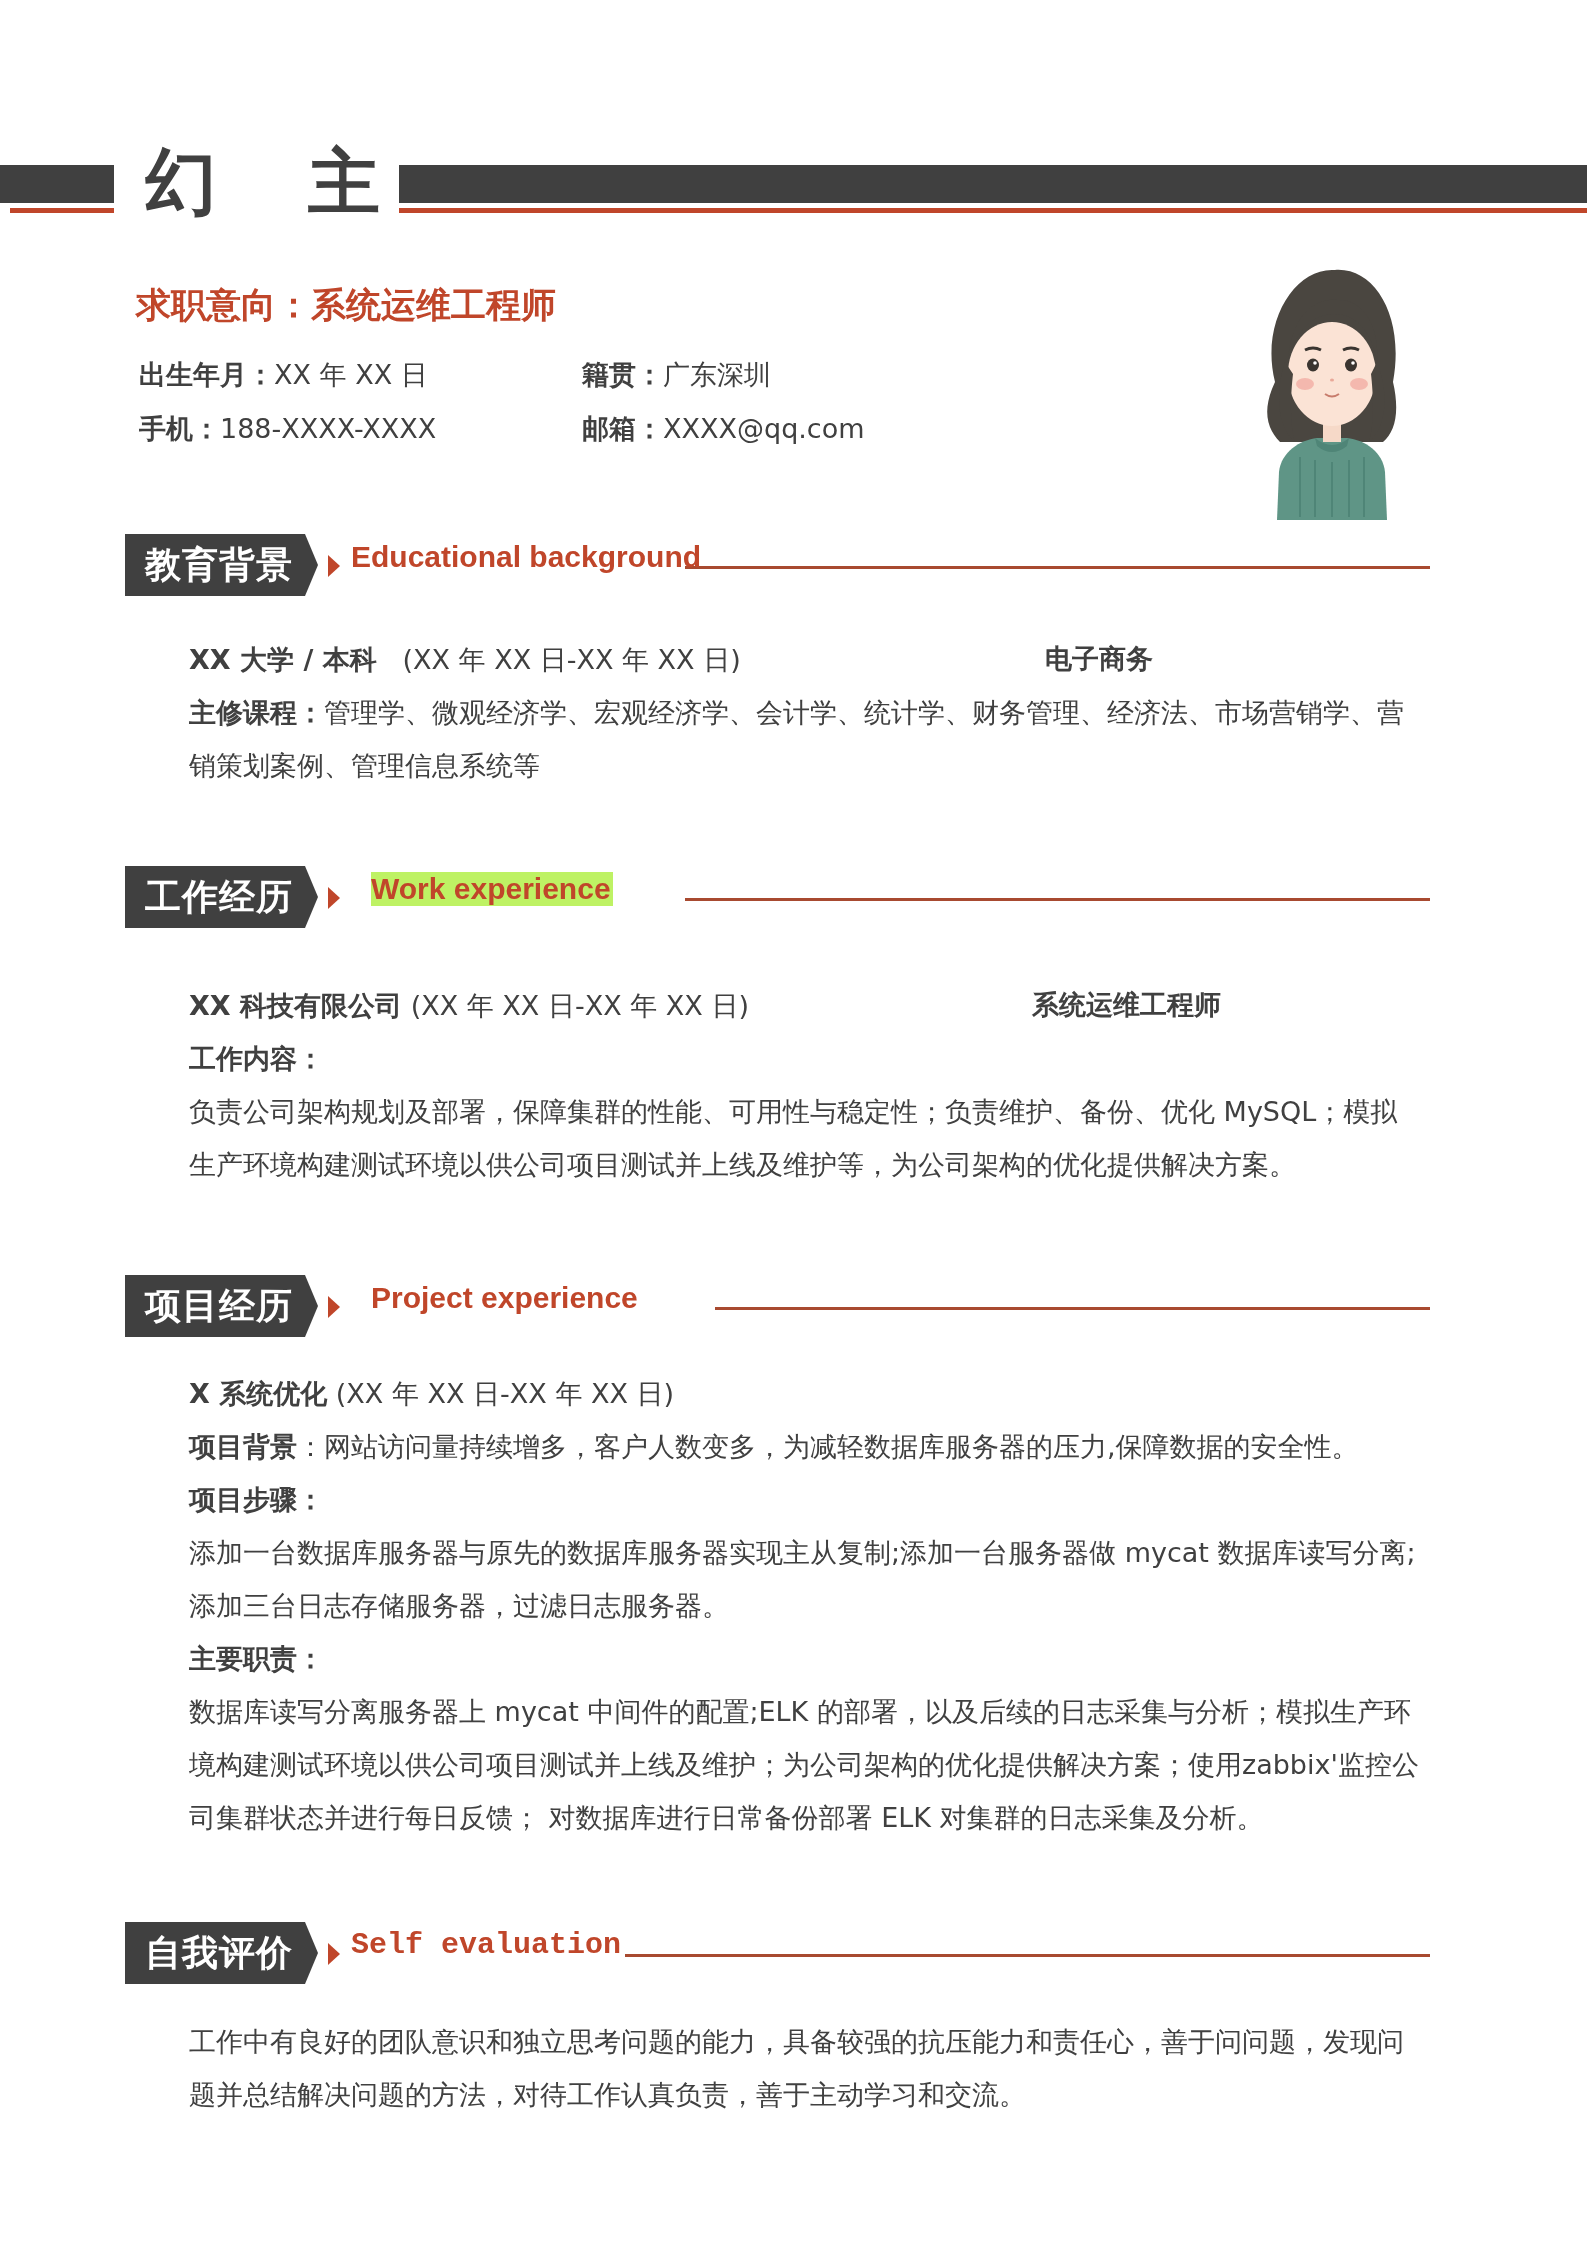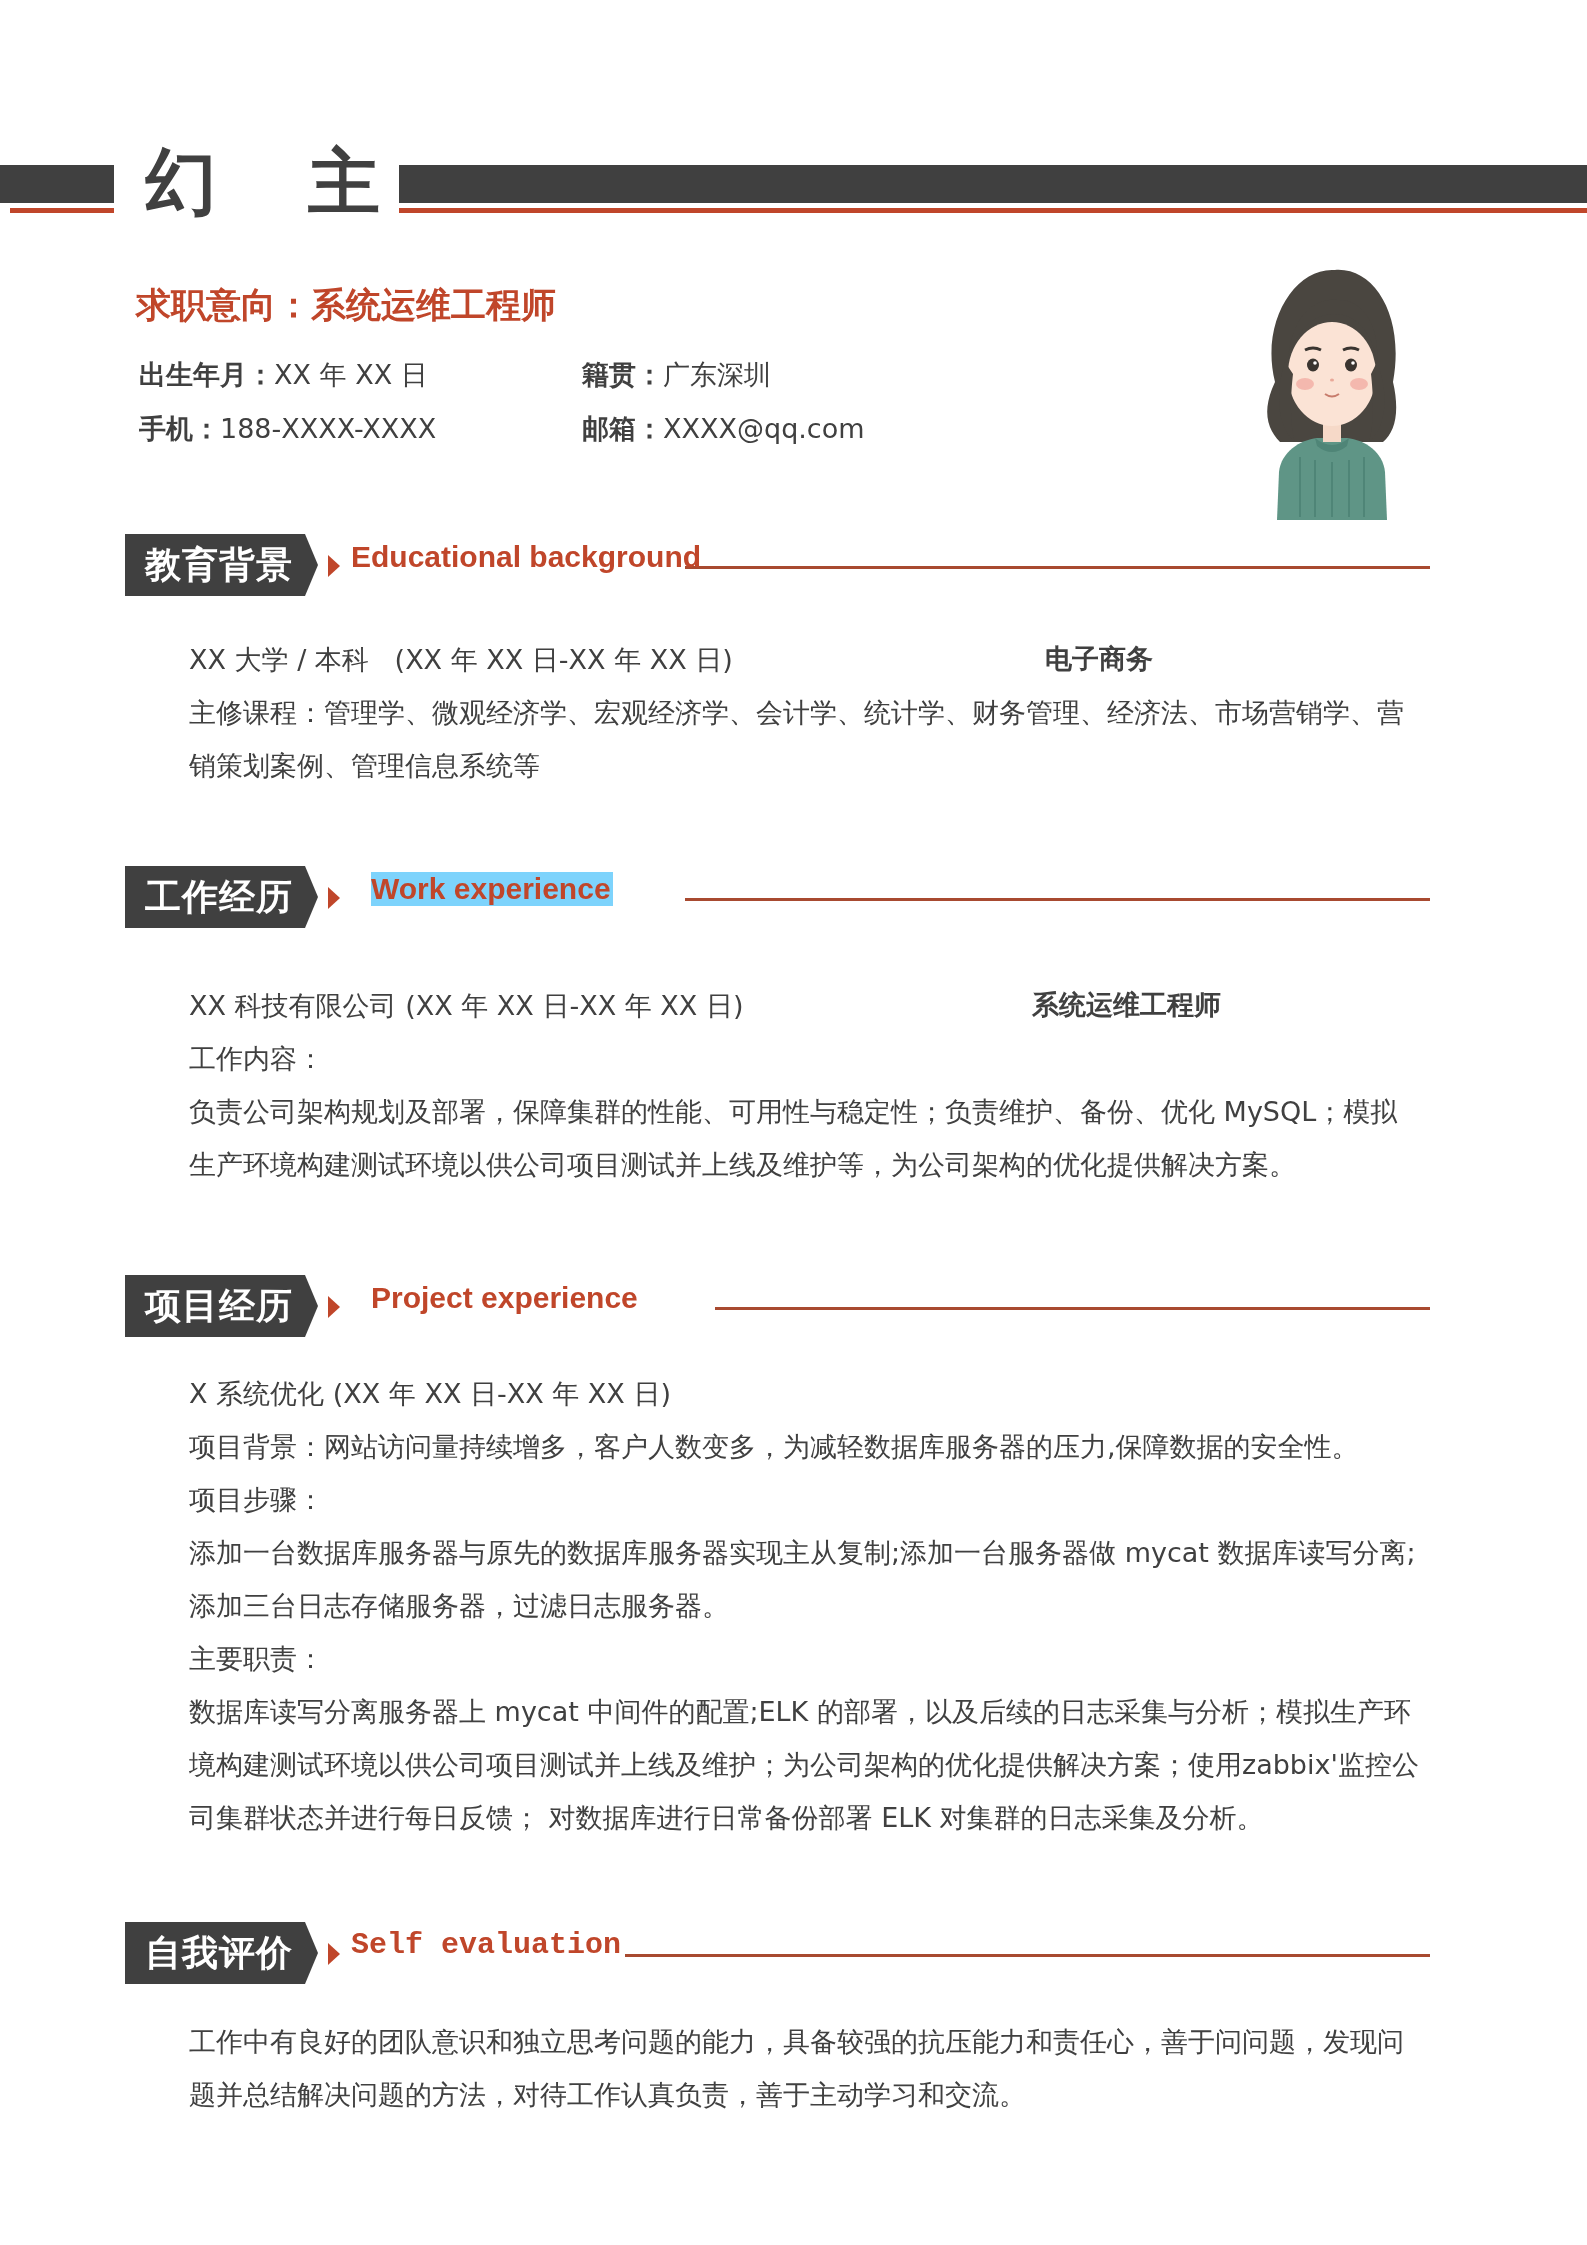--- a/index.html
+++ b/index.html
@@ -88,21 +88,21 @@
     .sec-line {
       position: absolute; top: 32px; right: 0; height: 3px;
       background: #a84a30;
     }
 
     
     .txt {
       position: absolute; left: 189px; width: 1260px;
       font-size: 27px; line-height: 53px; color: #404040;
     }
-    .b { font-weight: normal; }
+    .b { font-weight: bold; }
     .right-col { position: absolute; font-size: 27px; font-weight: bold; color: #404040; white-space: nowrap; }
   </style>
 </head>
 <body>
 
 <div class="hdr-bar-left"></div>
 <div class="hdr-red-left"></div>
 <div class="name">
   <span>幻</span>
   <span>主</span>
@@ -184,21 +184,21 @@
   <div>销策划案例、管理信息系统等</div>
 </div>
 <div class="right-col" style="left:1045px; top:641px;">电子商务</div>
 
 <div class="sec" style="top:866px;">
   <div class="sec-box">
       <span>工作经历</span>
     </div>
   <div class="sec-tri"></div>
   <div class="sec-line" style="left:560px;"></div>
-  <div class="sec-title" style="left:246px; background:#7dd3fc; padding-right:2px;">Work experience</div>
+  <div class="sec-title" style="left:246px; background:#bef264; padding-right:2px;">Work experience</div>
 </div>
 
 <div class="txt" style="top:979px;">
   <div>
     <span class="b">XX 科技有限公司</span>&nbsp;<span>(XX 年 XX 日-XX 年 XX 日)</span>
   </div>
   <div class="b">工作内容：</div>
   <div>负责公司架构规划及部署，保障集群的性能、可用性与稳定性；负责维护、备份、优化 MySQL；模拟</div>
   <div>生产环境构建测试环境以供公司项目测试并上线及维护等，为公司架构的优化提供解决方案。</div>
 </div>

